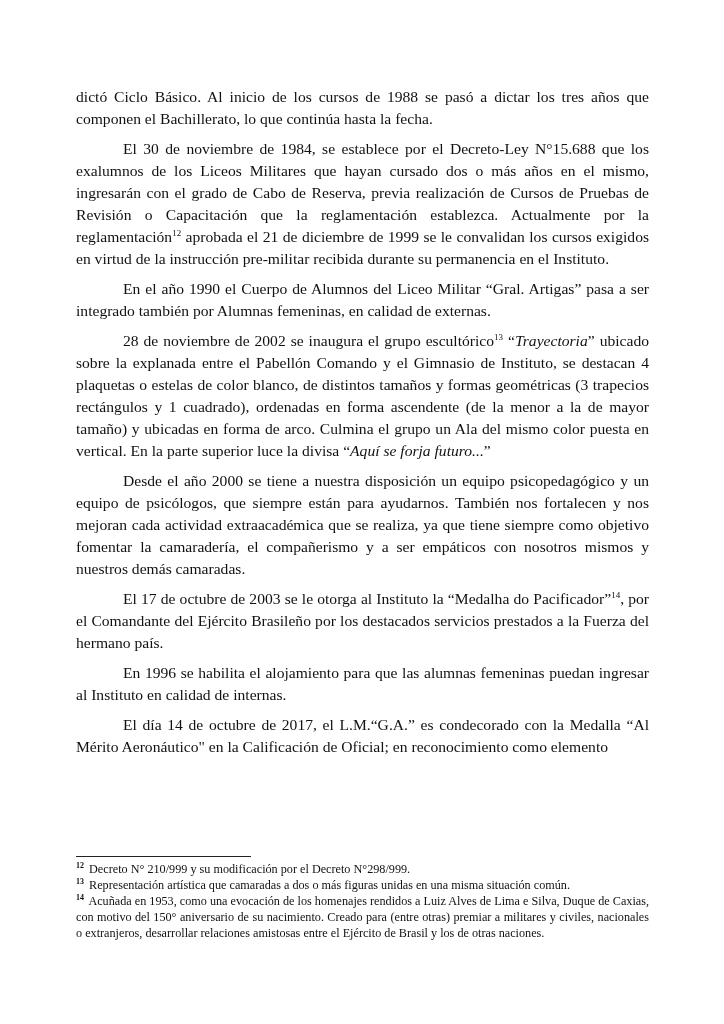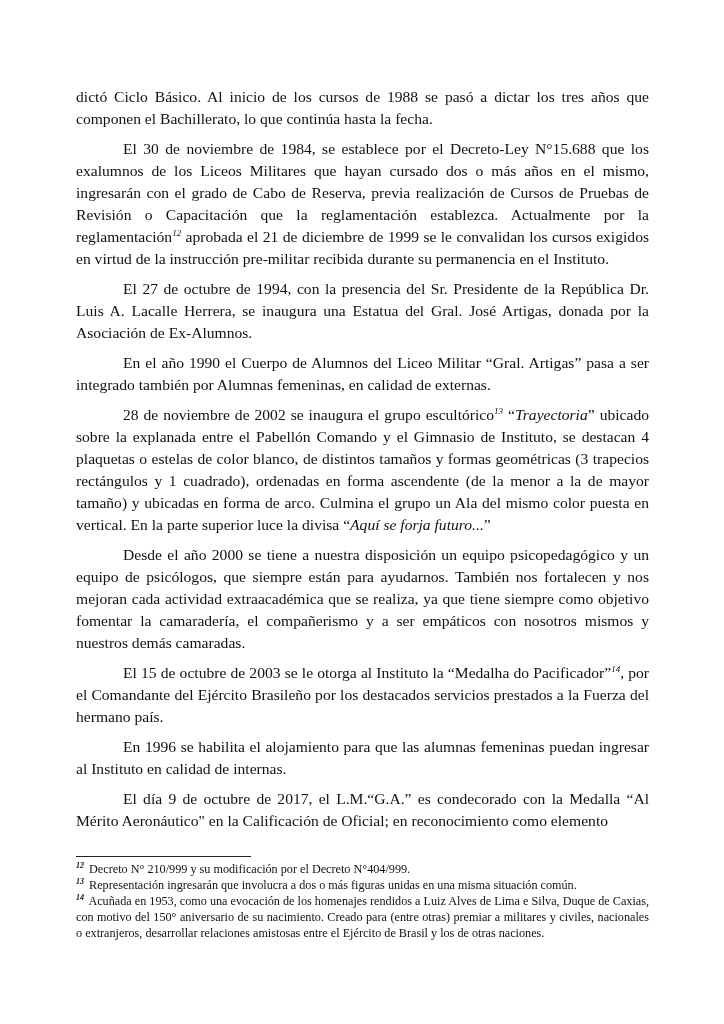--- a/index.html
+++ b/index.html
@@ -9,46 +9,45 @@
     font-family: "Liberation Serif", "DejaVu Serif", serif;
     color: #111111;
     font-size: 15.6px;
     line-height: 22px;
   }
   .page p {
     margin: 6px 0 8px 0;
     text-align: justify;
   }
   .page p.indent { text-indent: 47px; }
-  sup { font-size: 9px; line-height: 0; vertical-align: 6px; font-style: italic; }
+  sup { font-size: 9px; line-height: 0; vertical-align: 6px; }
   em { }
   .footnotes {
     position: absolute; left: 76px; top: 856px; width: 573px;
     font-family: "Liberation Serif", "DejaVu Serif", serif;
     color: #111111; font-size: 12.2px; line-height: 16px;
   }
   .fn-rule { width: 175px; height: 0; border-top: 1px solid #222; margin-bottom: 4px; }
   .fn { margin: 0; text-align: justify; }
   .fn sup { font-size: 8px; font-weight: bold; vertical-align: 5px; margin-right: 2px; }
 </style>
 </head>
 <body>
 
 <div class="page" id="body-text">
     <p><span>dictó Ciclo Básico. Al inicio de los cursos de 1988 se pasó a dictar los tres años que componen el Bachillerato, lo que continúa hasta la fecha.</span></p>
     <p class="indent"><span>El 30 de noviembre de 1984, se establece por el Decreto-Ley N°15.688 que los exalumnos de los Liceos Militares que hayan cursado dos o más años en el mismo, ingresarán con el grado de Cabo de Reserva, previa realización de Cursos de Pruebas de Revisión o Capacitación que la reglamentación establezca. Actualmente por la reglamentación</span><sup>12</sup><span> aprobada el 21 de diciembre de 1999 se le convalidan los cursos exigidos en virtud de la instrucción pre-militar recibida durante su permanencia en el Instituto.</span></p>
-    <p class="indent"><span>El 27 de octubre de 1994, con la presencia del Sr. Presidente de la República Dr. Luis A. Lacalle Herrera, se inaugura una Estatua del Gral. José Artigas, donada por la Asociación de Ex-Alumnos.</span></p>
     <p class="indent"><span>En el año 1990 el Cuerpo de Alumnos del Liceo Militar “Gral. Artigas” pasa a ser integrado también por Alumnas femeninas, en calidad de externas.</span></p>
     <p class="indent"><span>28 de noviembre de 2002 se inaugura el grupo escultórico</span><sup>13</sup><span> “</span><em>Trayectoria</em><span>” ubicado sobre la explanada entre el Pabellón Comando y el Gimnasio de Instituto, se destacan 4 plaquetas o estelas de color blanco, de distintos tamaños y formas geométricas (3 trapecios rectángulos y 1 cuadrado), ordenadas en forma ascendente (de la menor a la de mayor tamaño) y ubicadas en forma de arco. Culmina el grupo un Ala del mismo color puesta en vertical. En la parte superior luce la divisa “</span><em>Aquí se forja futuro...</em><span>”</span></p>
     <p class="indent"><span>Desde el año 2000 se tiene a nuestra disposición un equipo psicopedagógico y un equipo de psicólogos, que siempre están para ayudarnos. También nos fortalecen y nos mejoran cada actividad extraacadémica que se realiza, ya que tiene siempre como objetivo fomentar la camaradería, el compañerismo y a ser empáticos con nosotros mismos y nuestros demás camaradas.</span></p>
-    <p class="indent"><span>El 15 de octubre de 2003 se le otorga al Instituto la “Medalha do Pacificador”</span><sup>14</sup><span>, por el Comandante del Ejército Brasileño por los destacados servicios prestados a la Fuerza del hermano país.</span></p>
+    <p class="indent"><span>El 17 de octubre de 2003 se le otorga al Instituto la “Medalha do Pacificador”</span><sup>14</sup><span>, por el Comandante del Ejército Brasileño por los destacados servicios prestados a la Fuerza del hermano país.</span></p>
     <p class="indent"><span>En 1996 se habilita el alojamiento para que las alumnas femeninas puedan ingresar al Instituto en calidad de internas.</span></p>
-    <p class="indent"><span>El día 9 de octubre de 2017, el L.M.“G.A.” es condecorado con la Medalla “Al Mérito Aeronáutico" en la Calificación de Oficial; en reconocimiento como elemento</span></p>
+    <p class="indent"><span>El día 14 de octubre de 2017, el L.M.“G.A.” es condecorado con la Medalla “Al Mérito Aeronáutico" en la Calificación de Oficial; en reconocimiento como elemento</span></p>
   </div>
 
 <div class="footnotes">
   <div class="fn-rule"></div>
   <div id="fn-list">
-      <p class="fn"><sup>12</sup><span> Decreto N° 210/999 y su modificación por el Decreto N°404/999.</span></p>
-      <p class="fn"><sup>13</sup><span> Representación ingresarán que involucra a dos o más figuras unidas en una misma situación común.</span></p>
+      <p class="fn"><sup>12</sup><span> Decreto N° 210/999 y su modificación por el Decreto N°298/999.</span></p>
+      <p class="fn"><sup>13</sup><span> Representación artística que camaradas a dos o más figuras unidas en una misma situación común.</span></p>
       <p class="fn"><sup>14</sup><span> Acuñada en 1953, como una evocación de los homenajes rendidos a Luiz Alves de Lima e Silva, Duque de Caxias, con motivo del 150° aniversario de su nacimiento. Creado para (entre otras) premiar a militares y civiles, nacionales o extranjeros, desarrollar relaciones amistosas entre el Ejército de Brasil y los de otras naciones.</span></p>
     </div>
 </div>
 
 </body></html>

